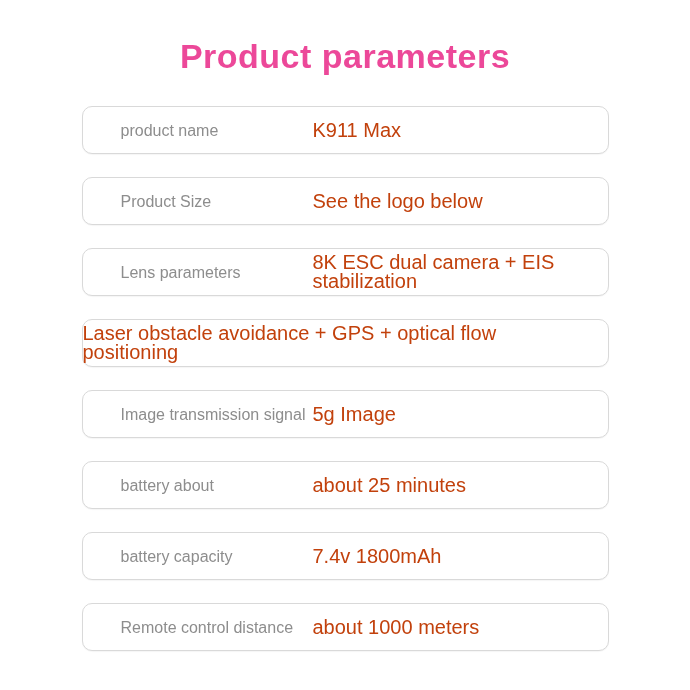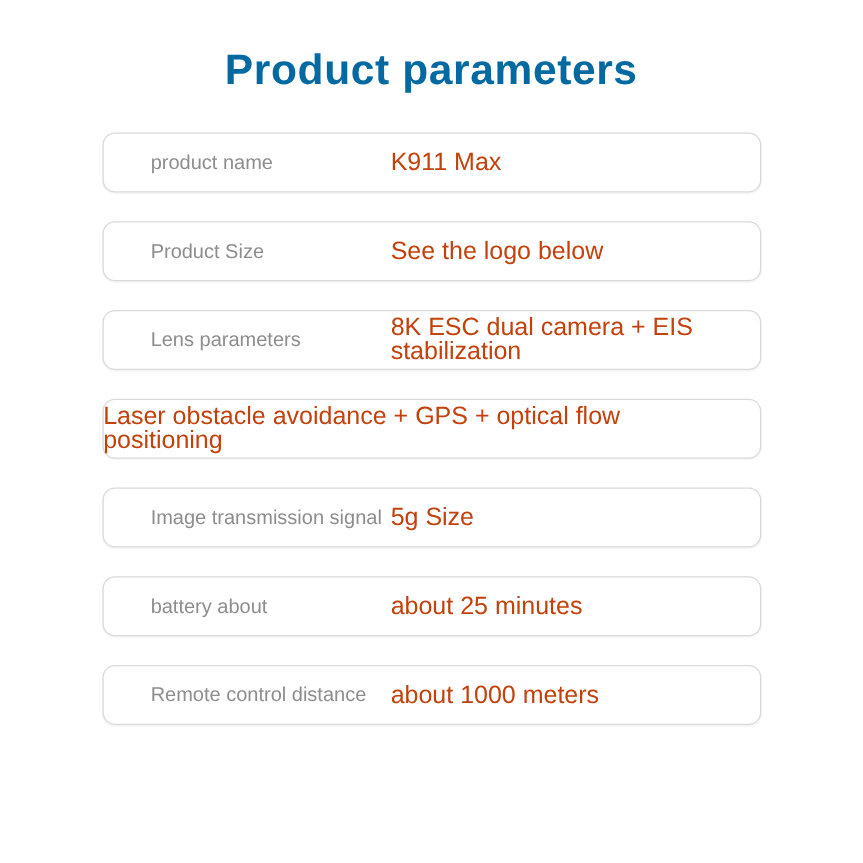--- a/index.html
+++ b/index.html
@@ -17,21 +17,21 @@
     height: 690px;
     background: #ffffff;
     position: relative;
   }
 
   .page-title {
     margin-top: 36px;
     text-align: center;
     font-size: 34px;
     font-weight: bold;
-    color: #0369a1;
+    color: #ec4899;
     letter-spacing: 0.5px;
     line-height: 40px;
   }
 
   .param-list {
     margin-top: 30px;
   }
 
   .param-row {
     width: 527px;
@@ -83,28 +83,32 @@
       <span class="param-label">Lens parameters</span>
       <span class="param-value">8K ESC dual camera + EIS stabilization</span>
     </div>
 
     <div class="param-row">
       <span class="param-value">Laser obstacle avoidance + GPS + optical flow positioning</span>
     </div>
 
     <div class="param-row">
       <span class="param-label">Image transmission signal</span>
-      <span class="param-value">5g Size</span>
+      <span class="param-value">5g Image</span>
     </div>
 
     <div class="param-row">
       <span class="param-label">battery about</span>
       <span class="param-value">about 25 minutes</span>
     </div>
 
+    <div class="param-row">
+      <span class="param-label">battery capacity</span>
+      <span class="param-value">7.4v 1800mAh</span>
+    </div>
 
     <div class="param-row">
       <span class="param-label">Remote control distance</span>
       <span class="param-value">about 1000 meters</span>
     </div>
   </div>
 
 </div>
 
 </body></html>

